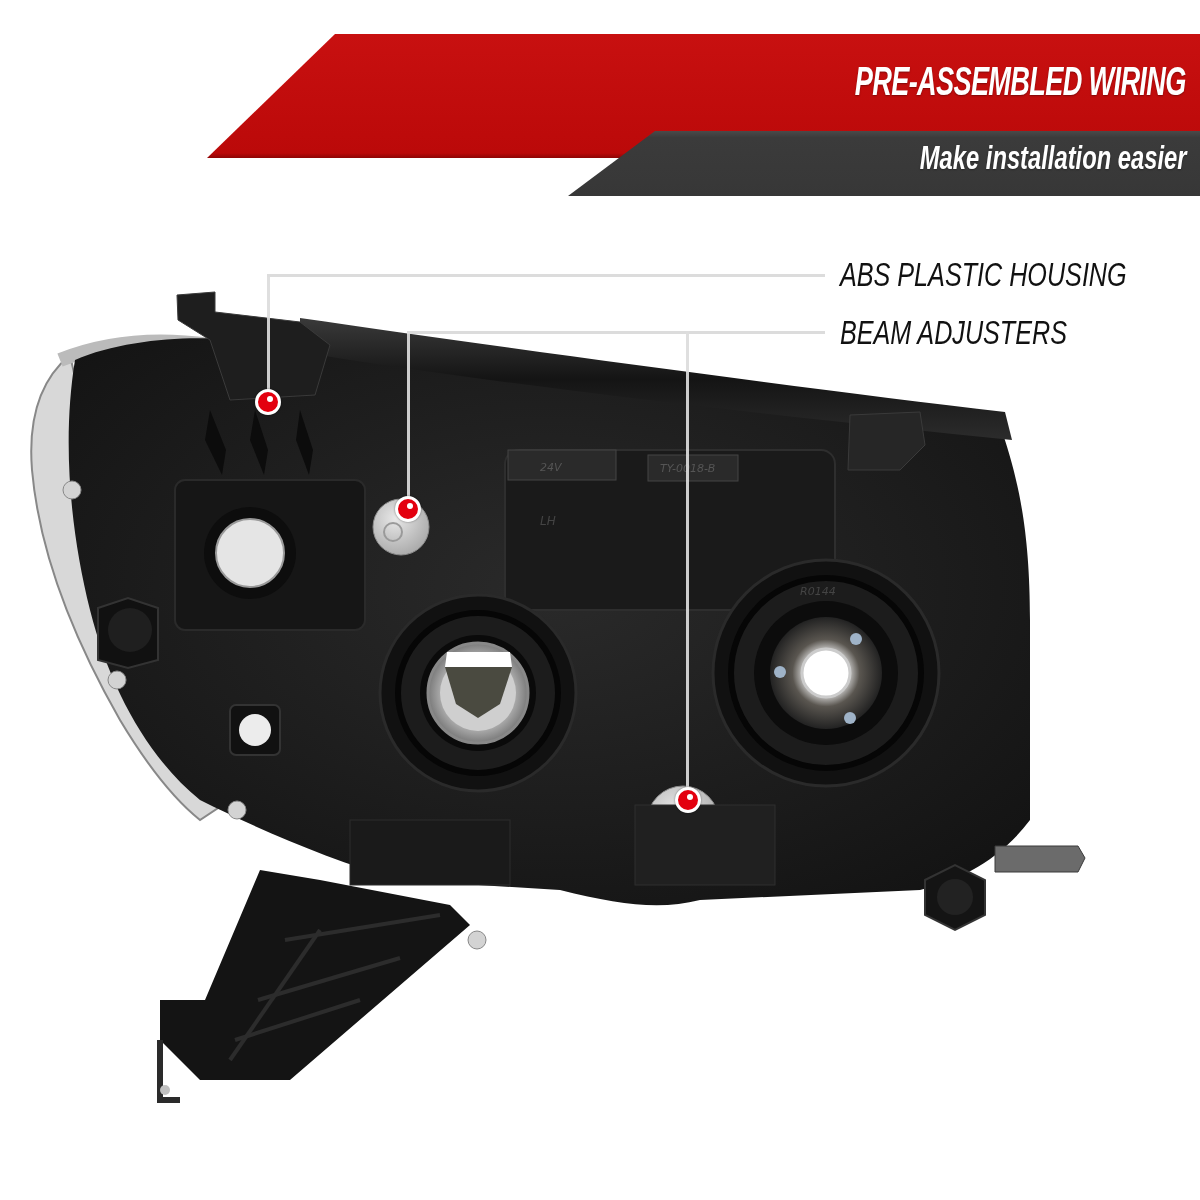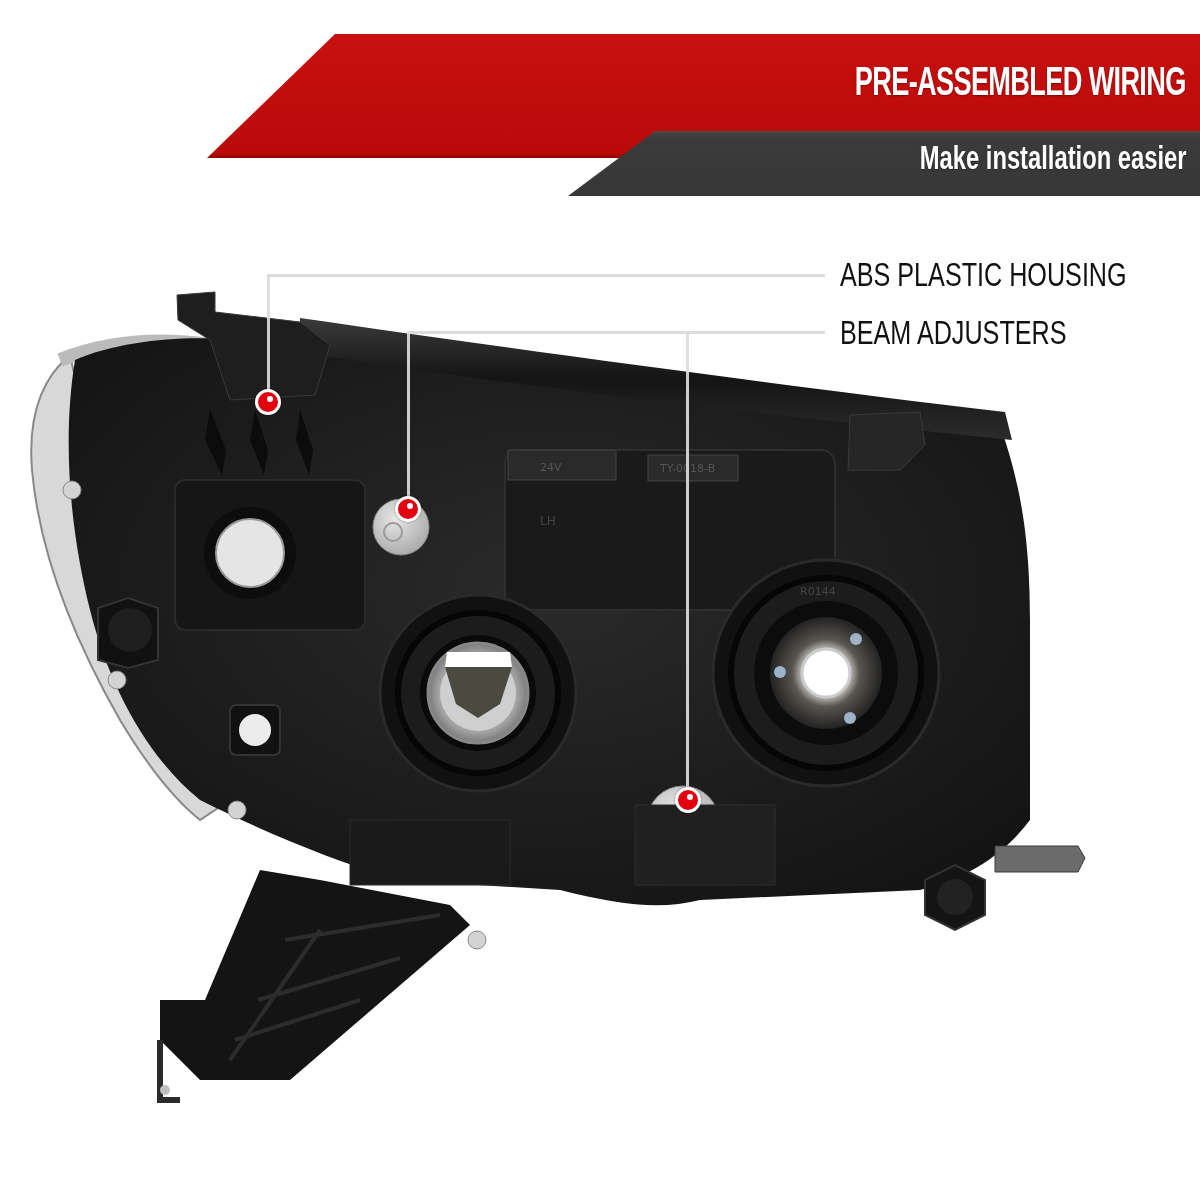--- a/index.html
+++ b/index.html
@@ -1,17 +1,17 @@
 <!DOCTYPE html>
 <html><head>
 <meta charset="utf-8">
 <style>
   html, body { margin: 0; padding: 0; background: #ffffff; }
   body { width: 1200px; height: 1200px; position: relative; overflow: hidden; font-family: "Liberation Sans", sans-serif; }
-  .canvas { position: absolute; left: 0; top: 0; width: 1200px; height: 1132px; }
+  .canvas { position: absolute; left: 0; top: 0; width: 1200px; height: 1132px; font-style: italic; }
   .banner-red {
     position: absolute; left: 0; top: 0; width: 1200px; height: 1200px;
     pointer-events: none;
   }
   .headline {
     position: absolute; right: 14px; top: 55px;
     color: #ffffff; font-family: "Liberation Sans", sans-serif; font-weight: bold;
     font-size: 40px; letter-spacing: -1px; line-height: 52px; white-space: nowrap;
     transform: scaleX(0.68); transform-origin: right center;
     text-shadow: 0 1px 2px rgba(0,0,0,0.35);

